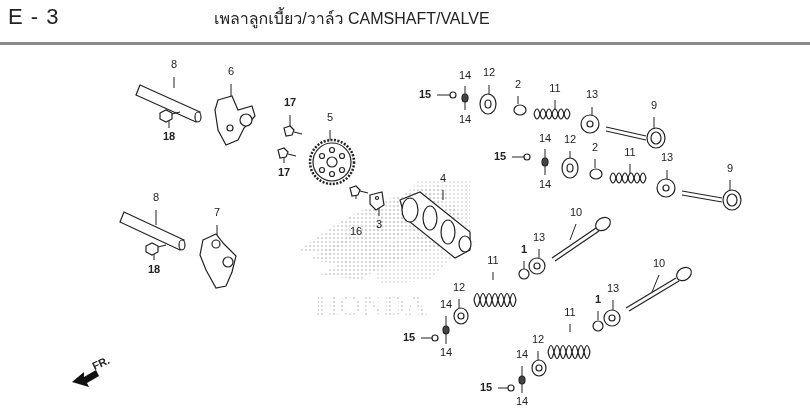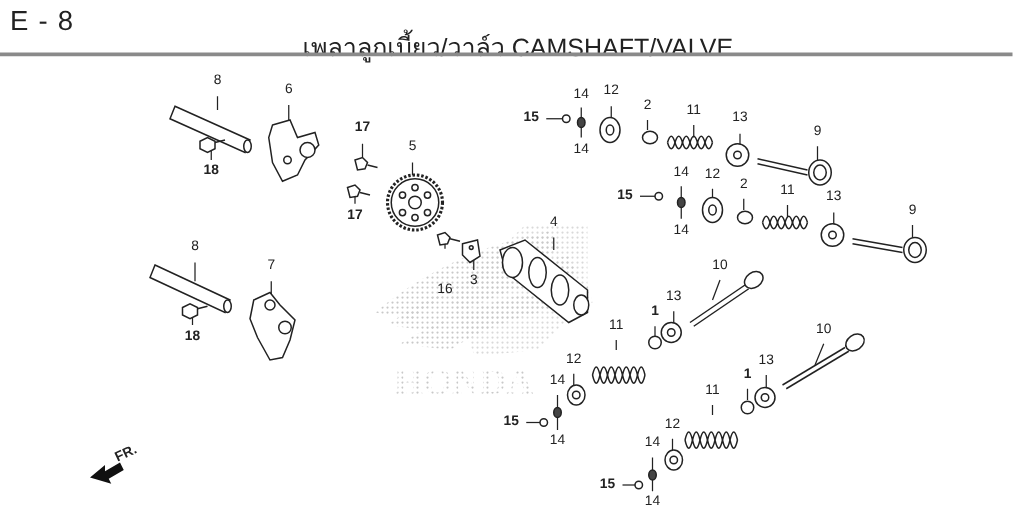--- a/index.html
+++ b/index.html
@@ -1,28 +1,28 @@
 <!DOCTYPE html>
 <html><head>
 <meta charset="utf-8">
 <style>
   html,body{margin:0;padding:0;background:#fff;}
   body{width:810px;height:420px;position:relative;overflow:hidden;font-family:"Liberation Sans",sans-serif;color:#222;}
   .hdr-code{position:absolute;left:8px;top:4px;font-size:22px;letter-spacing:1px;}
-  .hdr-title{position:absolute;left:242px;top:6px;font-size:20px;margin-top:16px;}
+  .hdr-title{position:absolute;left:214px;top:6px;font-size:16px;}
   .rule{position:absolute;left:0;top:42px;width:810px;height:3px;background:#8a8a8a;}
   .lbl{position:absolute;font-size:11px;font-weight:normal;color:#222;line-height:11px;transform:translateX(-50%);}
   .lbl.bold{font-weight:bold;}
   svg.art{position:absolute;left:0;top:0;}
   .fr{position:absolute;left:92px;top:357px;font-size:11px;font-weight:bold;transform:rotate(-25deg);}
 </style>
 </head>
 <body>
 
-<div class="hdr-code">E - 8</div>
+<div class="hdr-code">E - 3</div>
 <div class="hdr-title">เพลาลูกเบี้ยว/วาล์ว  CAMSHAFT/VALVE</div>
 <div class="rule"></div>
 
 <svg class="art" width="810" height="420" viewBox="0 0 810 420">
   <defs>
     <pattern id="dots" width="4" height="4" patternUnits="userSpaceOnUse">
       <circle cx="2" cy="2" r="0.9" fill="#c8c8c8"></circle>
     </pattern>
   </defs>
 

